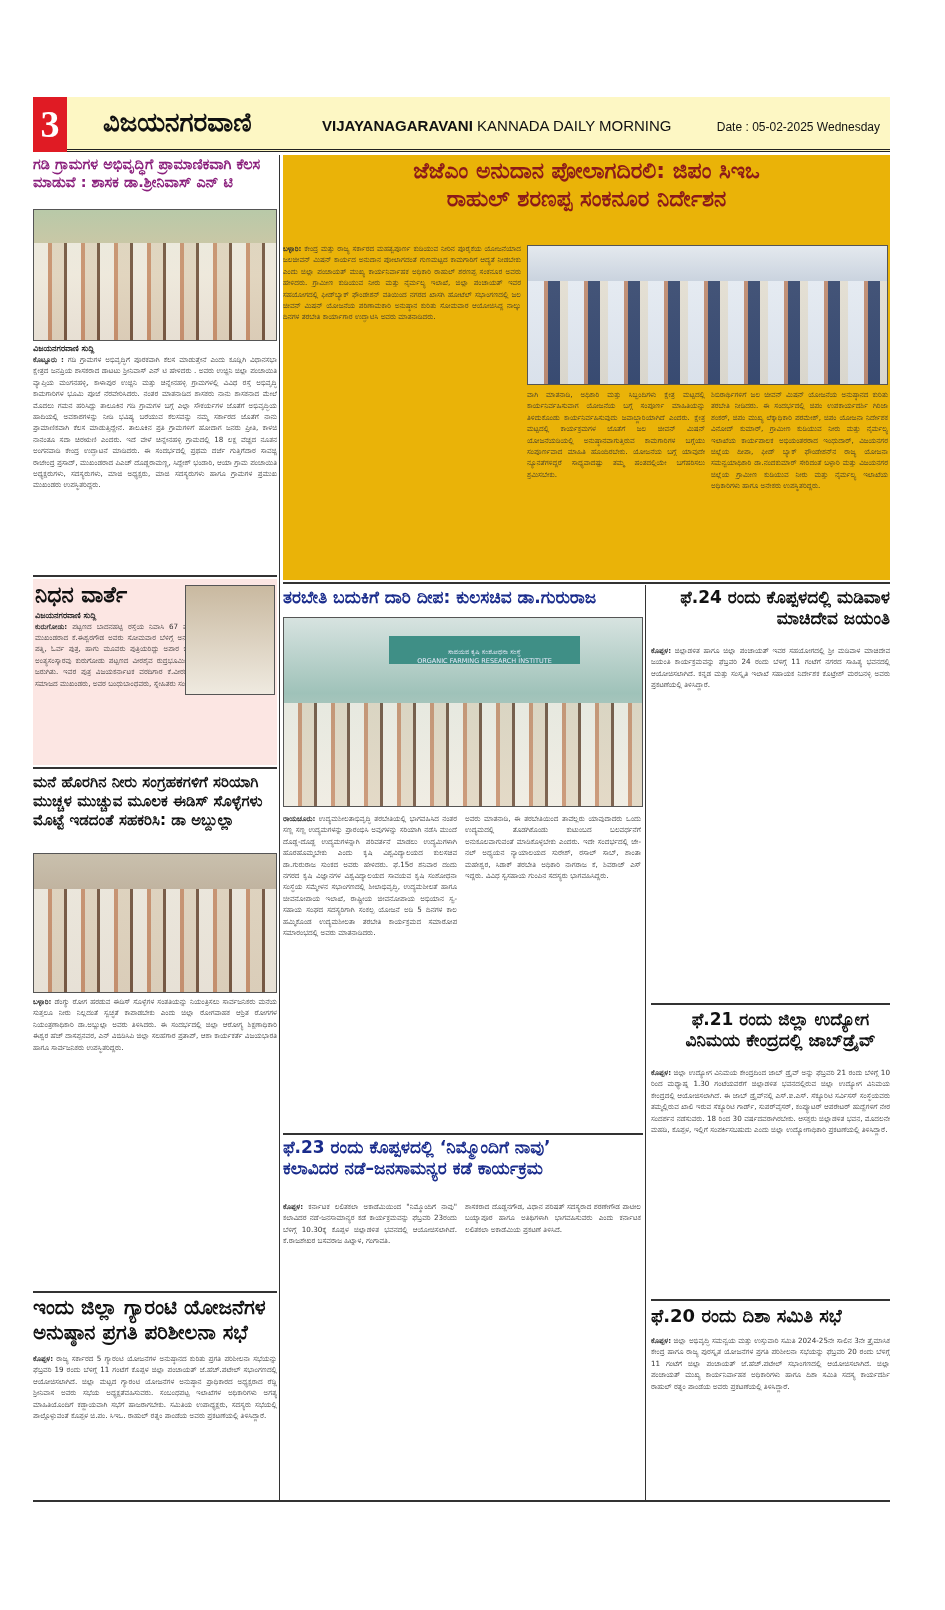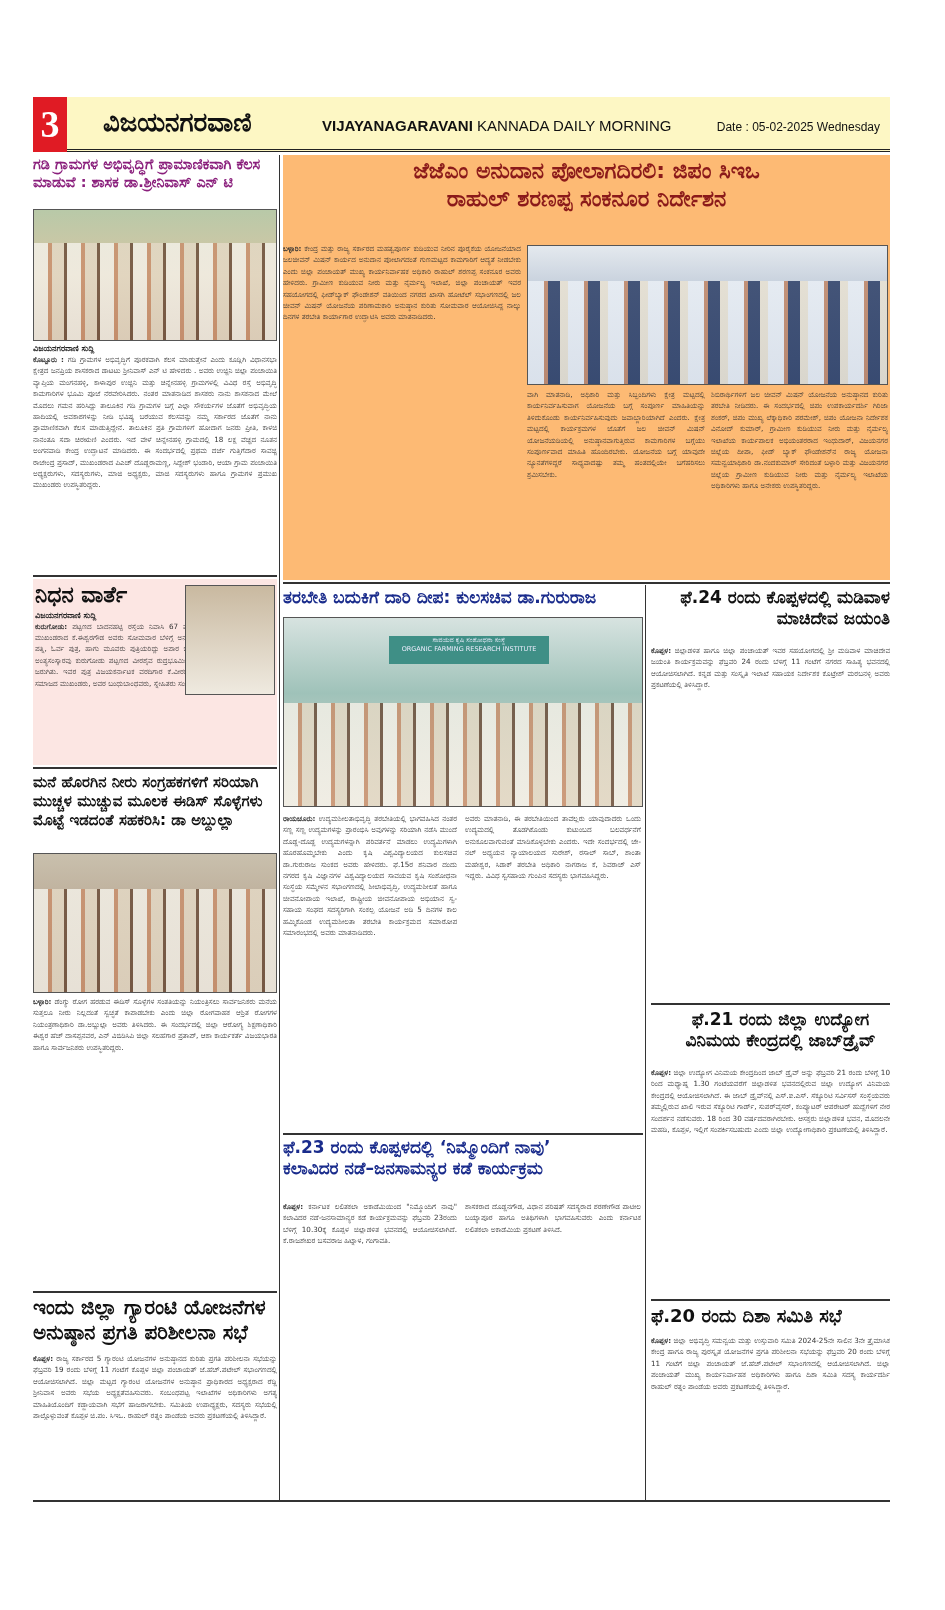--- a/index.html
+++ b/index.html
@@ -15,21 +15,21 @@
   .col { position: absolute; }
   .headline { font-weight: bold; line-height: 1.25; }
   .body-text { font-size: 7.2px; line-height: 11.4px; color: #333; text-align: justify; overflow: hidden; }
   .byline { font-size: 8px; font-weight: bold; color: #222; }
   .photo { background: linear-gradient(180deg,#b8c9a8 0%,#d9c6a4 50%,#a9856a 100%); border: 1px solid #555; position: relative; overflow: hidden; }
   .photo .people { position: absolute; left: 0; right: 0; bottom: 0; height: 75%; background: repeating-linear-gradient(90deg,#f2efe6 0 14px,#c88f6c 14px 18px,#e3d8c4 18px 30px,#6c4e3a 30px 33px); opacity: .85; }
   .rule-h { position: absolute; height: 2px; background: #333; }
   .rule-v { position: absolute; width: 1px; background: #333; }
 
   .pink { background: #fce6e3; }
-  .lightgreen { background: #fdba74; }
+  .lightgreen { background: #eab308; }
 </style>
 </head>
 <body>
 
 <div class="page">
 
   <div class="masthead">
     <div class="page-num">3</div>
     <div class="brand-kn">ವಿಜಯನಗರವಾಣಿ</div>
     <div class="brand-en"><b>VIJAYANAGARAVANI</b> <span>KANNADA DAILY MORNING</span></div>
@@ -79,21 +79,21 @@
         <div class="people" style="background:repeating-linear-gradient(90deg,#eaeff5 0 16px,#c18666 16px 20px,#2c3e66 20px 32px,#e9e2d2 32px 40px);"></div>
       </div>
     <div class="body-text" style="position:absolute; left:244px; top:234px; width:178px; height:185px;">ವಾಗಿ ಮಾತನಾಡಿ, ಅಧಿಕಾರಿ ಮತ್ತು ಸಿಬ್ಬಂದಿಗಳು ಕ್ಷೇತ್ರ ಮಟ್ಟದಲ್ಲಿ ಕಾರ್ಯನಿರ್ವಹಿಸುವಾಗ ಯೋಜನೆಯ ಬಗ್ಗೆ ಸಂಪೂರ್ಣ ಮಾಹಿತಿಯನ್ನು ತಿಳಿದುಕೊಂಡು ಕಾರ್ಯನಿರ್ವಹಿಸುವುದು ಜವಾಬ್ದಾರಿಯಾಗಿದೆ ಎಂದರು. ಕ್ಷೇತ್ರ ಮಟ್ಟದಲ್ಲಿ ಕಾರ್ಯಕ್ರಮಗಳ ಜೊತೆಗೆ ಜಲ ಜೀವನ್ ಮಿಷನ್ ಯೋಜನೆಯಡಿಯಲ್ಲಿ ಅನುಷ್ಠಾನವಾಗುತ್ತಿರುವ ಕಾಮಗಾರಿಗಳ ಬಗ್ಗೆಯು ಸಂಪೂರ್ಣವಾದ ಮಾಹಿತಿ ಹೊಂದಿರಬೇಕು. ಯೋಜನೆಯ ಬಗ್ಗೆ ಯಾವುದೇ ನ್ಯೂನತೆಗಳಿದ್ದರೆ ಸಾಧ್ಯವಾದಷ್ಟು ತಮ್ಮ ಹಂತದಲ್ಲಿಯೇ ಬಗೆಹರಿಸಲು ಶ್ರಮಿಸಬೇಕು.</div>
     <div class="body-text" style="position:absolute; left:428px; top:234px; width:177px; height:185px;">ಶಿಬಿರಾರ್ಥಿಗಳಿಗೆ ಜಲ ಜೀವನ್ ಮಿಷನ್ ಯೋಜನೆಯ ಅನುಷ್ಠಾನದ ಕುರಿತು ತರಬೇತಿ ನೀಡಿದರು. ಈ ಸಂದರ್ಭದಲ್ಲಿ ಜಿಪಂ ಉಪಕಾರ್ಯದರ್ಶಿ ಗಿರಿಜಾ ಶಂಕರ್, ಜಿಪಂ ಮುಖ್ಯ ಲೆಕ್ಕಾಧಿಕಾರಿ ಪರಮೇಶ್, ಜಿಪಂ ಯೋಜನಾ ನಿರ್ದೇಶಕ ವಿನೋದ್ ಕುಮಾರ್, ಗ್ರಾಮೀಣ ಕುಡಿಯುವ ನೀರು ಮತ್ತು ನೈರ್ಮಲ್ಯ ಇಲಾಖೆಯ ಕಾರ್ಯಪಾಲಕ ಅಭಿಯಂತರರಾದ ಇಂಧುದಾರ್, ವಿಜಯನಗರ ಜಿಲ್ಲೆಯ ದೀಪಾ, ಫೀಡ್ ಬ್ಯಾಕ್ ಫೌಂಡೇಶನ್‌ನ ರಾಜ್ಯ ಯೋಜನಾ ಸಮನ್ವಯಾಧಿಕಾರಿ ಡಾ.ನಂದಕುಮಾರ್ ಸೇರಿದಂತೆ ಬಳ್ಳಾರಿ ಮತ್ತು ವಿಜಯನಗರ ಜಿಲ್ಲೆಯ ಗ್ರಾಮೀಣ ಕುಡಿಯುವ ನೀರು ಮತ್ತು ನೈರ್ಮಲ್ಯ ಇಲಾಖೆಯ ಅಧಿಕಾರಿಗಳು ಹಾಗೂ ಅನೇಕರು ಉಪಸ್ಥಿತರಿದ್ದರು.</div>
   </div>
   <div class="rule-h" style="left:250px; top:485px; width:607px;"></div>
 
   <div class="col" style="left:250px; top:490px; width:360px;">
     <div class="headline" style="font-size:17px; color:#1a2c8c; height:30px;">ತರಬೇತಿ ಬದುಕಿಗೆ ದಾರಿ ದೀಪ: ಕುಲಸಚಿವ ಡಾ.ಗುರುರಾಜ</div>
     <div class="photo" style="height:190px; background:linear-gradient(180deg,#d7e3e0 0%,#9fc2b9 40%,#e9e4da 100%);">
-      <div style="position:absolute; left:105px; top:18px; width:160px; height:28px; background:#3f8f86; color:#eef; font-size:6.5px; text-align:center; line-height:9px; padding-top:0;">
+      <div style="position:absolute; left:105px; top:18px; width:191px; height:28px; background:#3f8f86; color:#eef; font-size:6.5px; text-align:center; line-height:9px; padding-top:12px;">
         <div>ಸಾವಯವ ಕೃಷಿ ಸಂಶೋಧನಾ ಸಂಸ್ಥೆ</div>
         <div>ORGANIC FARMING RESEARCH INSTITUTE</div>
       </div>
       <div class="people" style="height:55%;"></div>
     </div>
     <div class="body-text" style="position:absolute; left:0; top:226px; width:174px; height:390px;"><b>ರಾಯಚೂರು:</b> <span>ಉದ್ಯಮಶೀಲತಾಭಿವೃದ್ಧಿ ತರಬೇತಿಯಲ್ಲಿ ಭಾಗವಹಿಸಿದ ನಂತರ ಸಣ್ಣ ಸಣ್ಣ ಉದ್ಯಮಗಳನ್ನು ಪ್ರಾರಂಭಿಸಿ ಅವುಗಳನ್ನು ಸರಿಯಾಗಿ ನಡೆಸಿ ಮುಂದೆ ದೊಡ್ಡ-ದೊಡ್ಡ ಉದ್ಯಮಗಳನ್ನಾಗಿ ಪರಿವರ್ತನೆ ಮಾಡಲು ಉದ್ಯಮಿಗಳಾಗಿ ಹೊರಹೊಮ್ಮಬೇಕು ಎಂದು ಕೃಷಿ ವಿಶ್ವವಿದ್ಯಾಲಯದ ಕುಲಸಚಿವ ಡಾ.ಗುರುರಾಜ ಸುಂಕದ ಅವರು ಹೇಳಿದರು. ಫೆ.15ರ ಶನಿವಾರ ದಂದು ನಗರದ ಕೃಷಿ ವಿಜ್ಞಾನಗಳ ವಿಶ್ವವಿದ್ಯಾಲಯದ ಸಾವಯವ ಕೃಷಿ ಸಂಶೋಧನಾ ಸಂಸ್ಥೆಯ ಸಮ್ಮೇಳನ ಸಭಾಂಗಣದಲ್ಲಿ ಶೀಲಾಭಿವೃದ್ಧಿ, ಉದ್ಯಮಶೀಲತೆ ಹಾಗೂ ಜೀವನೋಪಾಯ ಇಲಾಖೆ, ರಾಷ್ಟ್ರೀಯ ಜೀವನೋಪಾಯ ಅಭಿಯಾನ ಸ್ವ-ಸಹಾಯ ಸಂಘದ ಸದಸ್ಯರಿಗಾಗಿ ಸಂಕಲ್ಪ ಯೋಜನೆ ಅಡಿ 5 ದಿನಗಳ ಕಾಲ ಹಮ್ಮಿಕೊಂಡ ಉದ್ಯಮಶೀಲತಾ ತರಬೇತಿ ಕಾರ್ಯಕ್ರಮದ ಸಮಾರೋಪ ಸಮಾರಂಭದಲ್ಲಿ ಅವರು ಮಾತನಾಡಿದರು.</span></div>
     <div class="body-text" style="position:absolute; left:182px; top:226px; width:176px; height:390px;">ಅವರು ಮಾತನಾಡಿ, ಈ ತರಬೇತಿಯಿಂದ ತಾವೆಲ್ಲರು ಯಾವುದಾದರು ಒಂದು ಉದ್ಯಮದಲ್ಲಿ ತೊಡಗಿಕೊಂಡು ಕುಟುಂಬದ ಬಲವರ್ಧನೆಗೆ ಅನುಕೂಲವಾಗುವಂತೆ ಮಾಡಿಕೊಳ್ಳಬೇಕು ಎಂದರು. ಇದೇ ಸಂದರ್ಭದಲ್ಲಿ ಜೇ-ನಲ್ ಅಧ್ಯಯನ ನ್ಯಾಯಾಲಯದ ಸುರೇಶ್, ರಸಾಲ್ ಸಾಬ್, ಶಾಂತಾ ಮಹೇಶ್ವರ, ಸಿಡಾಕ್ ತರಬೇತಿ ಅಧಿಕಾರಿ ನಾಗರಾಜ ಕೆ, ಶಿವರಾಜ್ ಎಸ್ ಇದ್ದರು. ವಿವಿಧ ಸ್ವಸಹಾಯ ಗುಂಪಿನ ಸದಸ್ಯರು ಭಾಗವಹಿಸಿದ್ದರು.</div>
   </div>
   <div class="rule-h" style="left:250px; top:1036px; width:360px;"></div>
 

